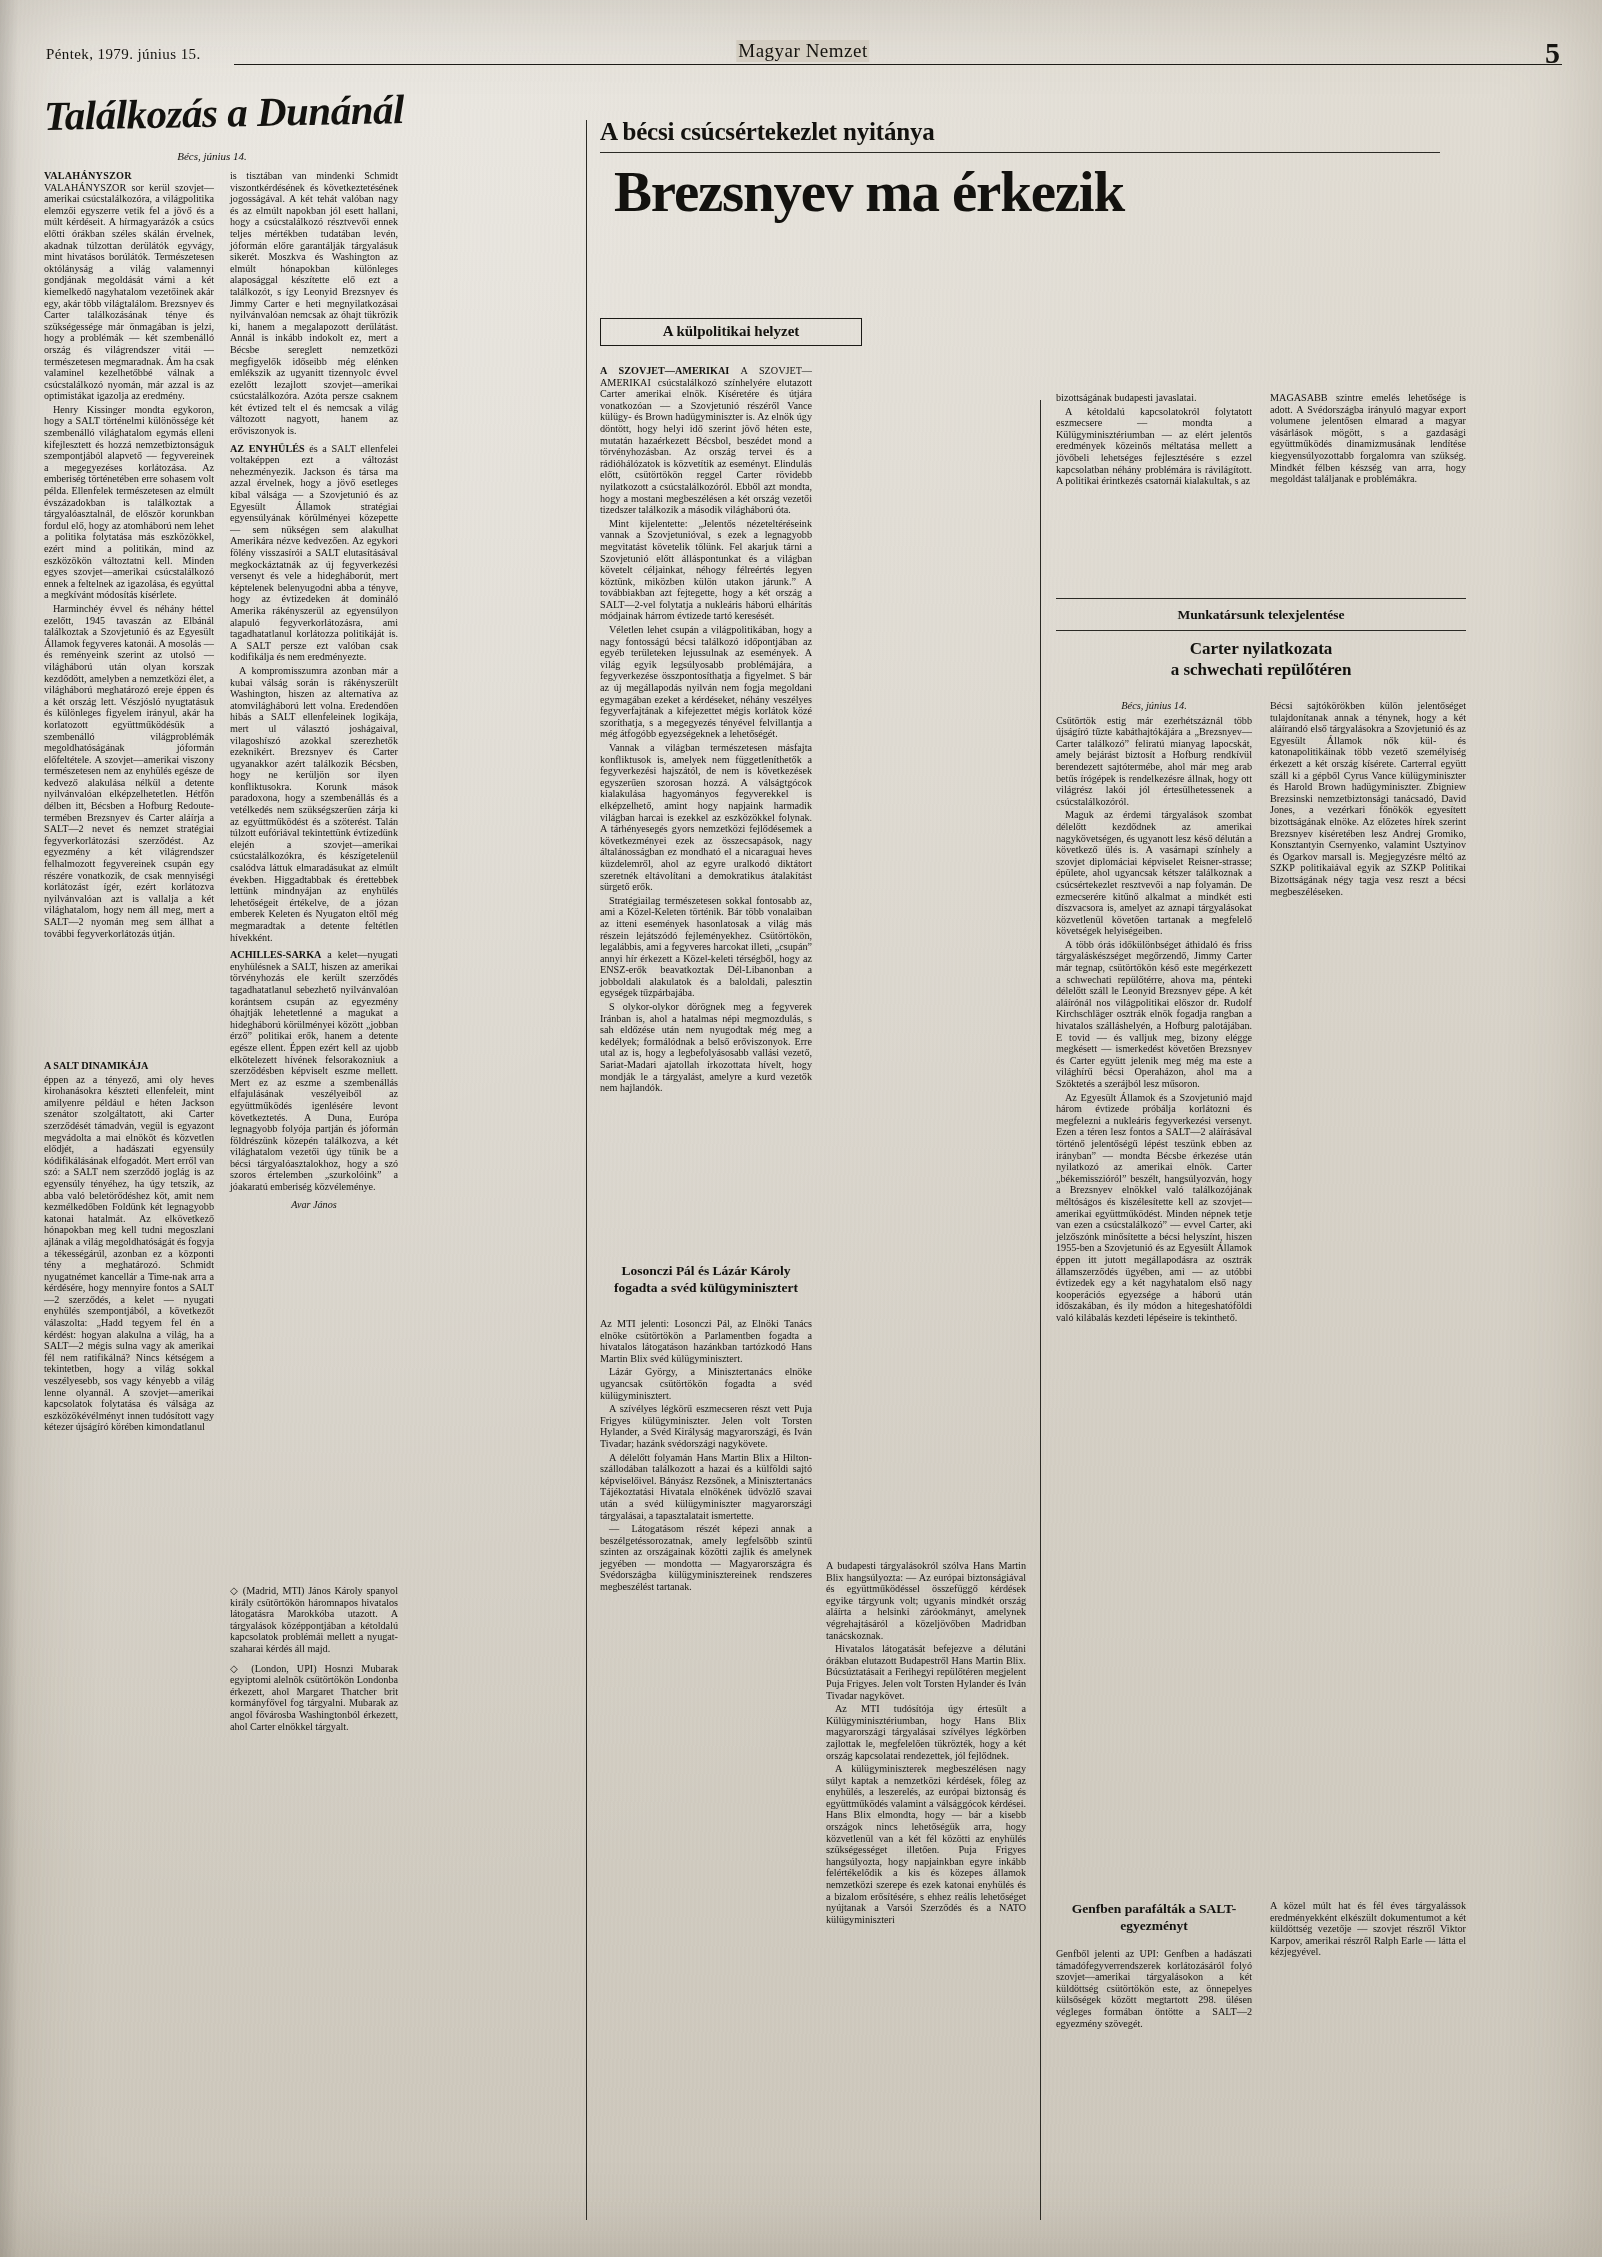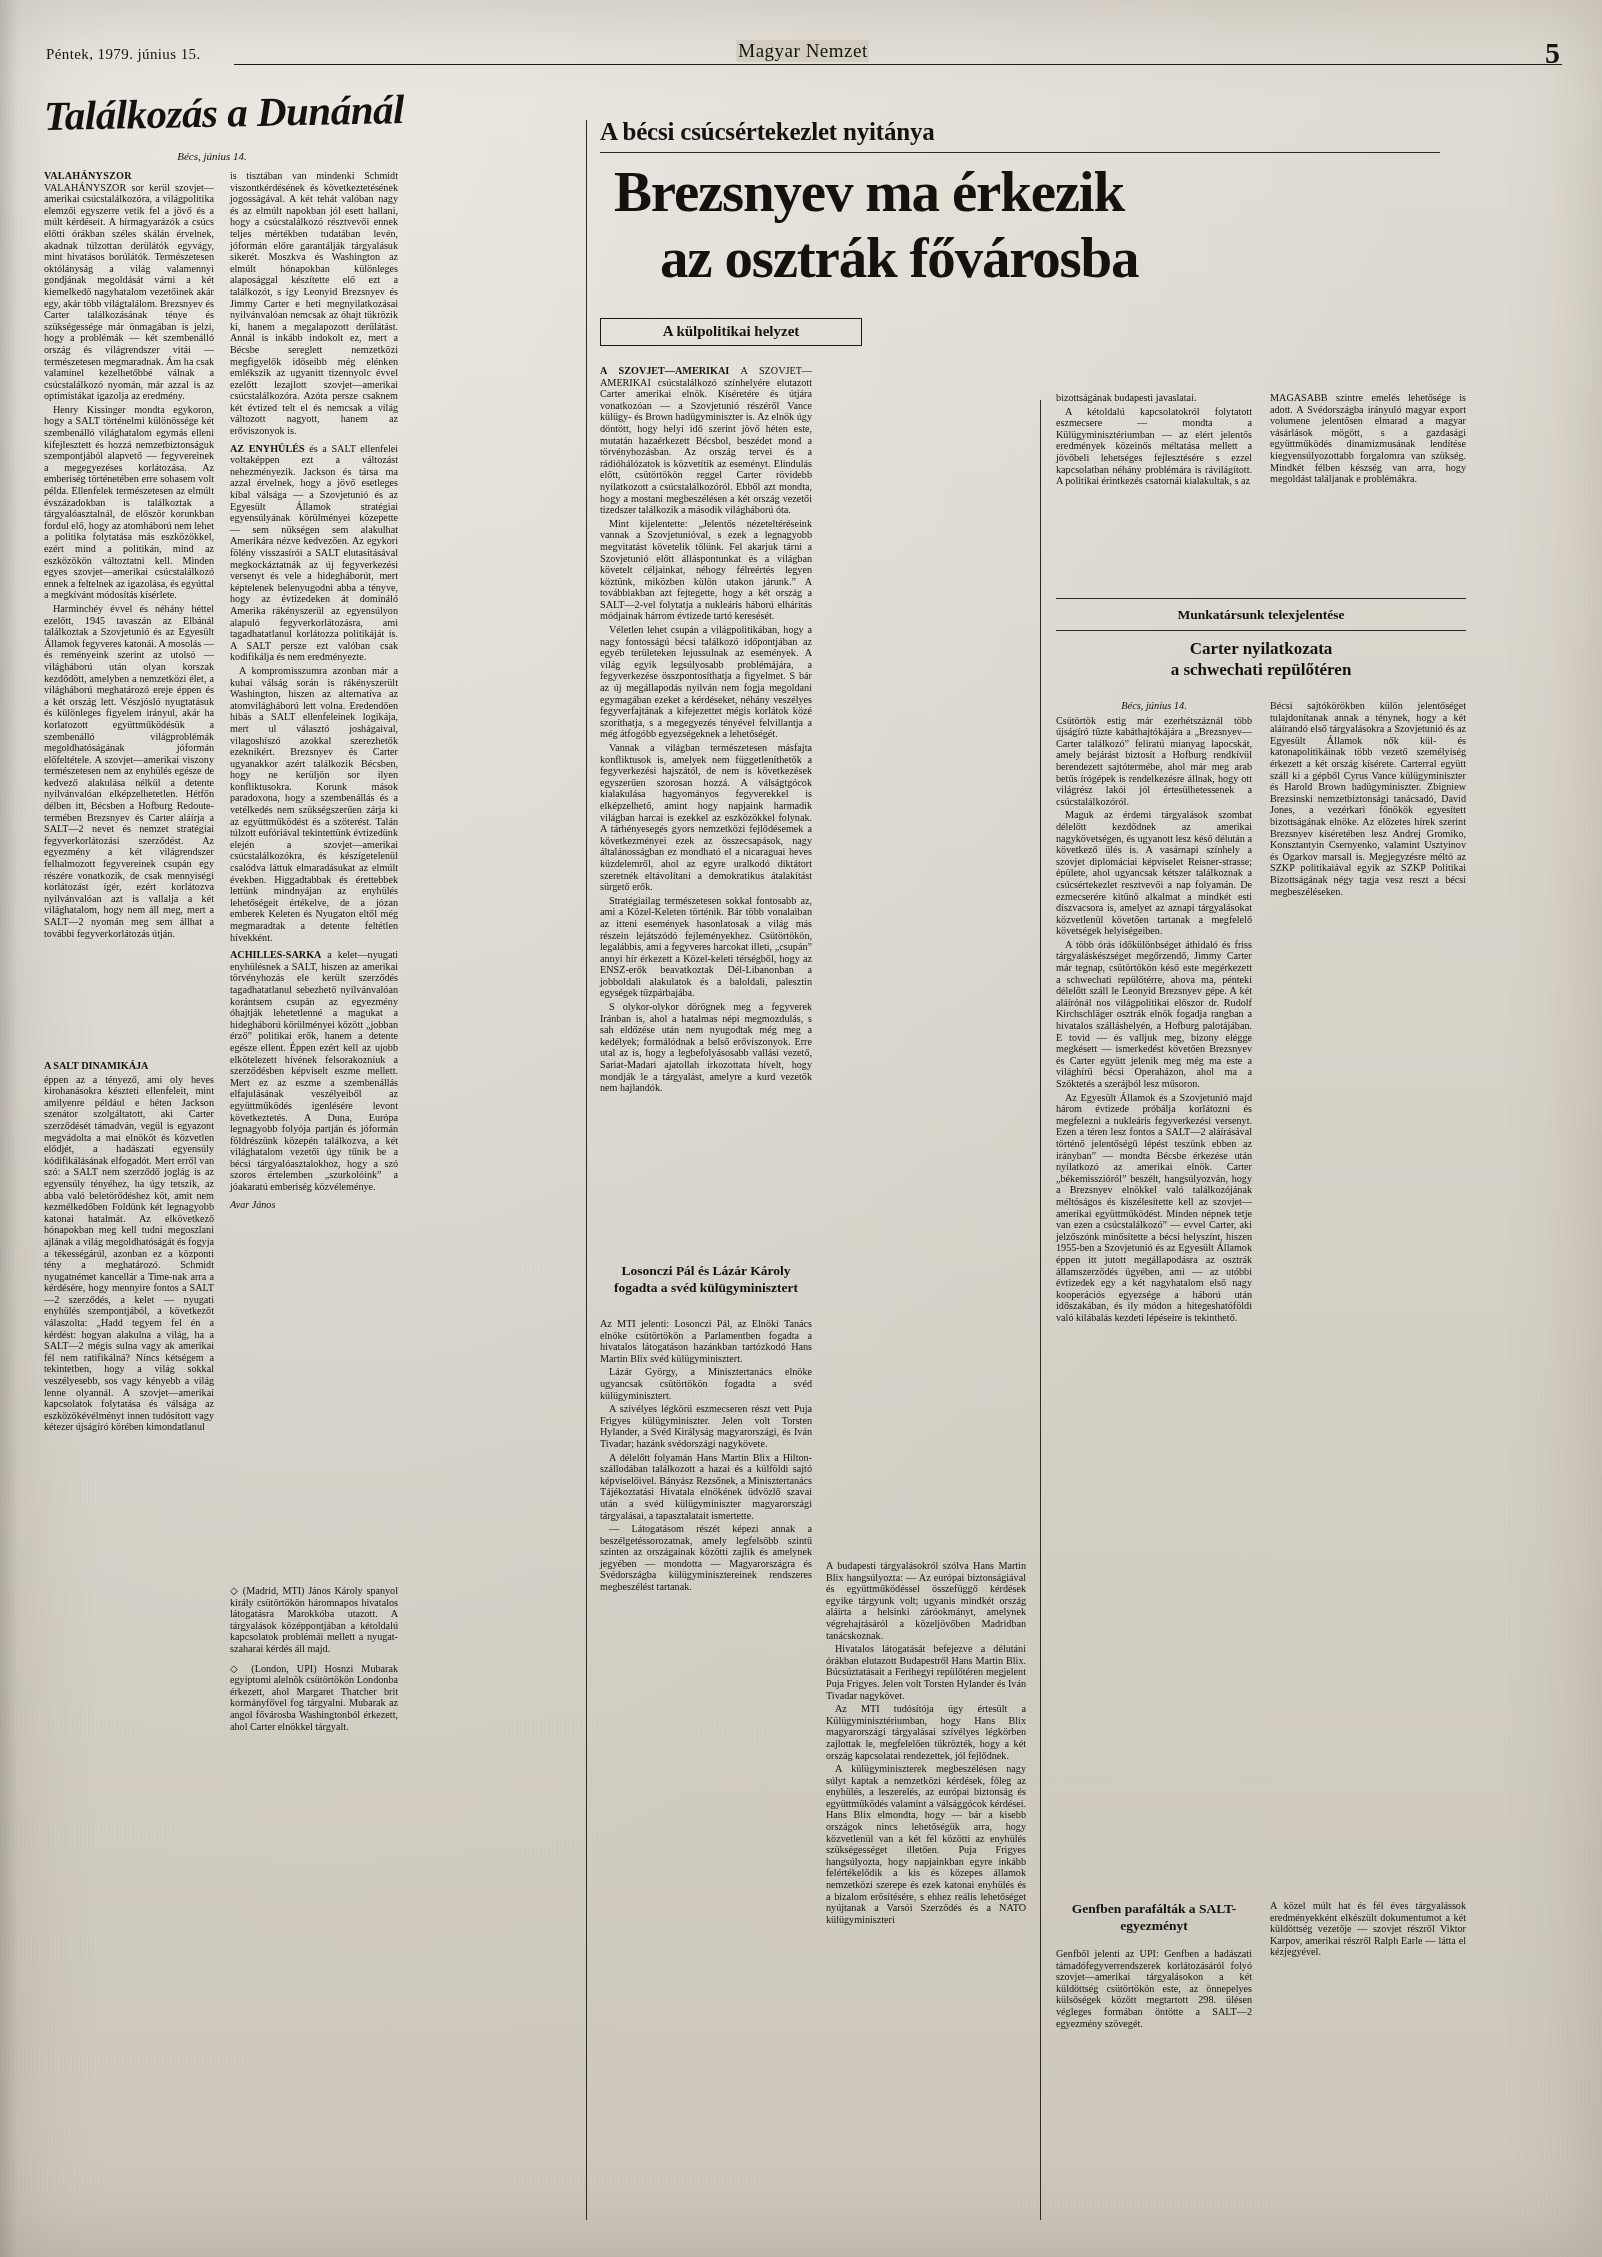--- a/index.html
+++ b/index.html
@@ -202,28 +202,27 @@
   <div class="col" style="left:230px; top:1585px; width:168px;">
     <p class="noind">◇ (Madrid, MTI) János Károly spanyol király csütörtökön háromnapos hivatalos látogatásra Marokkóba utazott. A tárgyalások középpontjában a kétoldalú kapcsolatok problémái mellett a nyugat-szaharai kérdés áll majd.</p>
     <p class="noind" style="margin-top:8px;">◇ (London, UPI) Hosnzi Mubarak egyiptomi alelnök csütörtökön Londonba érkezett, ahol Margaret Thatcher brit kormányfővel fog tárgyalni. Mubarak az angol fővárosba Washingtonból érkezett, ahol Carter elnökkel tárgyalt.</p>
   </div>
 
   <div class="col" style="left:230px; top:170px; width:168px;">
     <p class="noind">is tisztában van mindenki Schmidt viszontkérdésének és következtetésének jogosságával. A két tehát valóban nagy és az elmúlt napokban jól esett hallani, hogy a csúcstalálkozó résztvevői ennek teljes mértékben tudatában levén, jóformán előre garantálják tárgyalásuk sikerét. Moszkva és Washington az elmúlt hónapokban különleges alaposággal készítette elő ezt a találkozót, s így Leonyid Brezsnyev és Jimmy Carter e heti megnyilatkozásai nyilvánvalóan nemcsak az óhajt tükrözik ki, hanem a megalapozott derűlátást. Annál is inkább indokolt ez, mert a Bécsbe sereglett nemzetközi megfigyelők időseibb még elénken emlékszik az ugyanitt tizennyolc évvel ezelőtt lezajlott szovjet—amerikai csúcstalálkozóra. Azóta persze csaknem két évtized telt el és nemcsak a világ változott nagyott, hanem az erőviszonyok is.</p>
     <p class="noind" style="margin-top:6px;"><span class="bold">AZ ENYHÜLÉS</span> <span>és a SALT ellenfelei voltaképpen ezt a változást nehezményezik. Jackson és társa ma azzal érvelnek, hogy a jövő esetleges kíbal válsága — a Szovjetunió és az Egyesült Államok stratégiai egyensúlyának körülményei közepette — sem nükségen sem alakulhat Amerikára nézve kedvezően. Az egykori fölény visszasírói a SALT elutasításával megkockáztatnák az új fegyverkezési versenyt és vele a hidegháborút, mert képtelenek belenyugodni abba a tényve, hogy az évtizedeken át domináló Amerika rákényszerül az egyensúlyon alapuló fegyverkorlátozásra, ami tagadhatatlanul korlátozza politikáját is. A SALT persze ezt valóban csak kodifikálja és nem eredményezte.</span></p>
     <p>A kompromisszumra azonban már a kubai válság során is rákényszerült Washington, hiszen az alternatíva az atomvilágháború lett volna. Eredendően hibás a SALT ellenfeleinek logikája, mert ul választó joshágaival, vilagoshíszó azokkal szerezhetők ezeknikért. Brezsnyev és Carter ugyanakkor azért találkozik Bécsben, hogy ne kerüljön sor ilyen konfliktusokra. Korunk mások paradoxona, hogy a szembenállás és a vetélkedés nem szükségszerűen zárja ki az együttműködést és a szöterést. Talán túlzott eufóriával tekintettünk évtizedünk elején a szovjet—amerikai csúcstalálkozókra, és készígetelenül csalódva láttuk elmaradásukat az elmúlt években. Higgadtabbak és érettebbek lettünk mindnyájan az enyhülés lehetőségeit értékelve, de a józan emberek Keleten és Nyugaton eltől még megmaradtak a detente feltétlen hívekként.</p>
     <p class="noind" style="margin-top:6px;"><span class="bold">ACHILLES-SARKA</span> <span>a kelet—nyugati enyhülésnek a SALT, hiszen az amerikai törvényhozás ele került szerződés tagadhatatlanul sebezhető nyilvánvalóan korántsem csupán az egyezmény óhajtják lehetetlenné a magukat a hidegháború körülményei között „jobban érző” politikai erők, hanem a detente egésze ellent. Éppen ezért kell az ujobb elkötelezett hívének felsorakozniuk a szerződésben képviselt eszme mellett. Mert ez az eszme a szembenállás elfajulásának veszélyeiből az együttműködés igenlésére levont következtetés. A Duna, Európa legnagyobb folyója partján és jóformán földrészünk közepén találkozva, a két világhatalom vezetői úgy tűnik be a bécsi tárgyalóasztalokhoz, hogy a szó szoros értelemben „szurkolóink” a jóakaratú emberiség közvéleménye.</span></p>
-    <p class="noind" style="text-align:left; font-style:italic; margin-top:6px;">Avar János</p>
+    <p class="noind" style="text-align:center; font-style:italic; margin-top:6px;">Avar János</p>
   </div>
 
   <div class="kicker" style="left:600px; top:118px;">A bécsi csúcsértekezlet nyitánya</div>
   <div class="hrule" style="left:600px; top:152px; width:840px;"></div>
 
   <div class="mainhead" style="left:614px; top:162px; width:860px;">Brezsnyev ma érkezik</div>
-  <div class="mainhead" style="left:660px; top:228px; width:860px;">az osztrák fővárosba</div>
 
   <div class="boxhead" style="left:600px; top:318px; width:260px;">A külpolitikai helyzet</div>
 
   <div class="col" style="left:600px; top:365px; width:212px;">
     <p class="noind"><span class="bold">A SZOVJET—AMERIKAI</span> <span>A SZOVJET—AMERIKAI csúcstalálkozó színhelyére elutazott Carter amerikai elnök. Kíséretére és útjára vonatkozóan — a Szovjetunió részéről Vance külügy- és Brown hadügyminiszter is. Az elnök úgy döntött, hogy helyi idő szerint jövő héten este, mutatán hazaérkezett Bécsbol, beszédet mond a törvényhozásban. Az ország tervei és a rádióhálózatok is közvetítik az eseményt. Elindulás előtt, csütörtökön reggel Carter rövidebb nyilatkozott a csúcstalálkozóról. Ebből azt mondta, hogy a mostani megbeszélésen a két ország vezetői tizedszer találkozik a második világháború óta.</span></p>
     <p>Mint kijelentette: „Jelentős nézeteltéréseink vannak a Szovjetunióval, s ezek a legnagyobb megvitatást követelik tőlünk. Fel akarjuk tárni a Szovjetunió előtt álláspontunkat és a világban követelt céljainkat, néhogy félreértés legyen köztünk, miközben külön utakon járunk.” A továbbiakban azt fejtegette, hogy a két ország a SALT—2-vel folytatja a nukleáris háború elhárítás módjainak hárrom évtizede tartó keresését.</p>
     <p>Véletlen lehet csupán a világpolitikában, hogy a nagy fontosságú bécsi találkozó időpontjában az egyéb területeken lejussulnak az események. A világ egyik legsúlyosabb problémájára, a fegyverkezése összpontosíthatja a figyelmet. S bár az új megállapodás nyilván nem fogja megoldani egymagában ezeket a kérdéseket, néhány veszélyes fegyverfajtának a kifejezettet mégis korlátok közé szoríthatja, s a megegyezés tényével felvillantja a még átfogóbb egyezségeknek a lehetőségét.</p>
     <p>Vannak a világban természetesen másfajta konfliktusok is, amelyek nem függetleníthetők a fegyverkezési hajszától, de nem is következések egyszerűen szorosan hozzá. A válságtgócok kialakulása hagyományos fegyverekkel is elképzelhető, amint hogy napjaink harmadik világban harcai is ezekkel az eszközökkel folynak. A tárhényesegés gyors nemzetközi fejlődésemek a következményei ezek az összecsapások, nagy általánosságban ez mondható el a nicaraguai heves küzdelemről, ahol az egyre uralkodó diktátort szeretnék eltávolítani a demokratikus átalakítást sürgető erők.</p>
     <p>Stratégiailag természetesen sokkal fontosabb az, ami a Közel-Keleten történik. Bár több vonalaiban az itteni események hasonlatosak a világ más részein lejátszódó fejleményekhez. Csütörtökön, legalábbis, ami a fegyveres harcokat illeti, „csupán” annyi hír érkezett a Közel-keleti térségből, hogy az ENSZ-erők beavatkoztak Dél-Libanonban a jobboldali alakulatok és a baloldali, palesztin egységek tűzpárbajába.</p>
     <p>S olykor-olykor dörögnek meg a fegyverek Iránban is, ahol a hatalmas népi megmozdulás, s sah eldőzése után nem nyugodtak még meg a kedélyek; formálódnak a belső erőviszonyok. Erre utal az is, hogy a legbefolyásosabb vallási vezető, Sariat-Madari ajatollah írkozottata hívelt, hogy mondják le a tárgyalást, amelyre a kurd vezetők nem hajlandók.</p>

